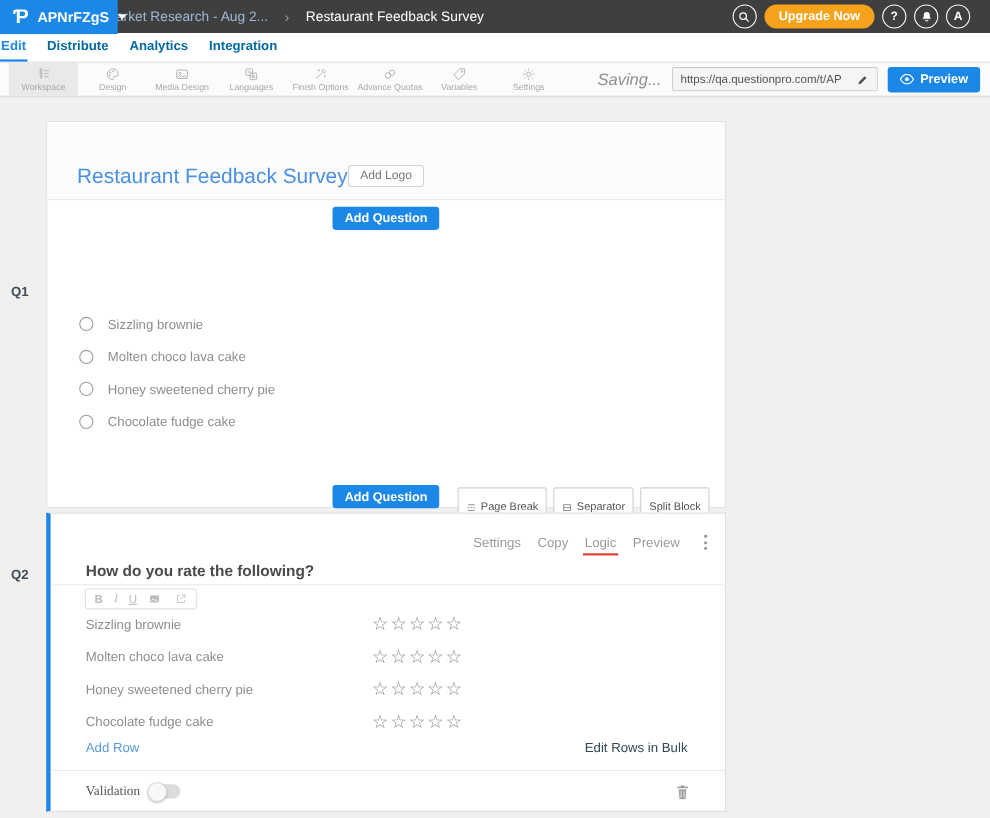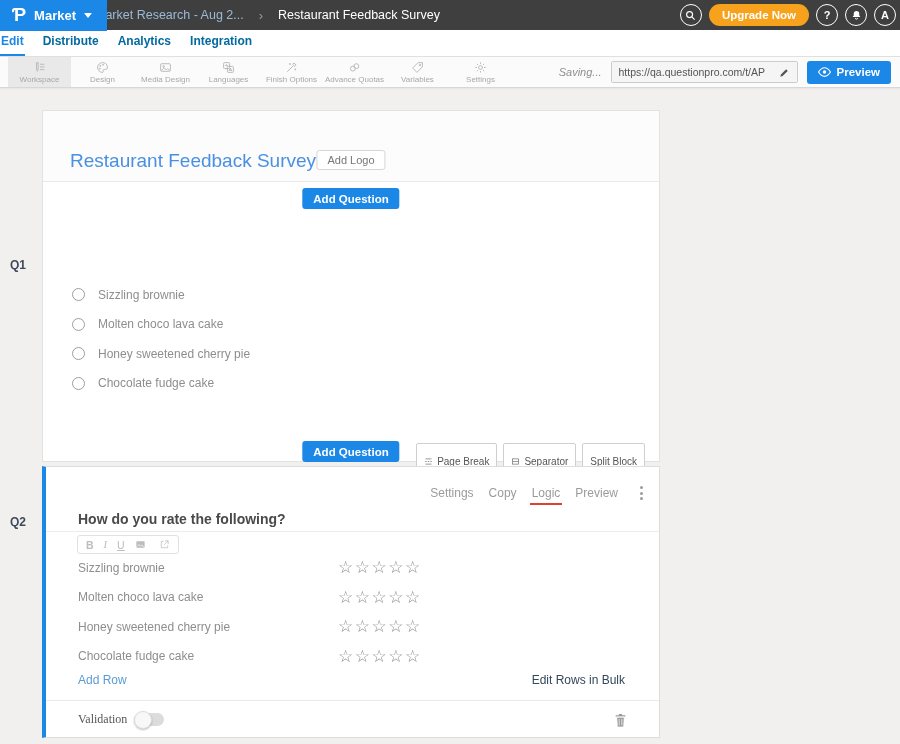--- a/index.html
+++ b/index.html
@@ -13,41 +13,41 @@
   
   .topbar{position:absolute;top:0;left:0;width:900px;height:30px;background:#3f3f3f;display:flex;align-items:center;color:#fff;z-index:5;}
   .logo-box{position:absolute;top:0;left:0;width:107px;height:31px;background:var(--brand);display:flex;align-items:center;padding-left:12px;gap:8px;z-index:6;}
   .logo-glyph{font-size:18px;font-weight:bold;line-height:1;transform:translateY(-1px);}
   .logo-box .prod{font-size:13px;font-weight:bold;}
   .caret{width:0;height:0;border-left:4px solid transparent;border-right:4px solid transparent;border-top:5px solid #fff;display:inline-block;}
   .breadcrumb{margin-left:95px;display:flex;align-items:center;gap:15px;font-size:12.5px;}
   .bc-project{color:#9cb9d4;}
   .bc-sep{color:#9a9a9a;font-size:13px;}
   .bc-survey{color:#fff;}
-  .top-right{margin-left:auto;display:flex;align-items:flex-end;gap:7px;padding-right:4px;}
+  .top-right{margin-left:auto;display:flex;align-items:flex-end;gap:7px;padding-right:18px;}
   .circle-btn{width:22px;height:22px;border:1.5px solid #fff;border-radius:50%;display:flex;align-items:center;justify-content:center;color:#fff;font-size:11px;font-weight:bold;background:transparent;cursor:pointer;flex:0 0 auto;}
   .upgrade-btn{height:22px;padding:0 13px;border-radius:11px;background:var(--orange);border:none;color:#fff;font-size:11.5px;font-weight:bold;display:flex;align-items:center;cursor:pointer;}
 
   
   .subnav{position:absolute;top:30px;left:0;width:900px;height:27px;background:#fff;border-bottom:1px solid #e0e0e0;display:flex;align-items:flex-end;padding:0 0;z-index:4;}
   .subnav .tab{font-size:12px;font-weight:bold;color:#0369a1;margin-right:17px;padding:5px 1px 6px;border-bottom:2px solid transparent;cursor:pointer;}
   .subnav .tab.active{color:var(--brand);border-bottom-color:var(--brand);}
   .subnav-right{margin-left:auto;display:flex;align-items:center;gap:27px;padding-bottom:7px;}
   .tools{font-size:12px;font-weight:bold;color:#33475b;display:flex;align-items:center;gap:5px;cursor:pointer;}
   .tools .caret{border-top-color:#33475b;border-left-width:3.5px;border-right-width:3.5px;border-top-width:4.5px;}
   .responses{font-size:12px;font-weight:bold;color:#33475b;}
 
   
   .toolbar{position:absolute;top:57px;left:0;width:900px;height:31px;background:#fbfbfb;border-bottom:1px solid #d7d7d7;box-shadow:0 1px 2px rgba(0,0,0,.05);display:flex;align-items:stretch;padding-left:8px;z-index:3;}
   .tb-item{width:63px;display:flex;flex-direction:column;align-items:center;justify-content:center;gap:1px;cursor:pointer;color:#b5b5b5;}
   .tb-item.active{background:#e9e9e9;}
   .tb-item svg{width:13px;height:13px;stroke:#b2b2b2;fill:none;stroke-width:1.6;}
   .tb-item .tb-label{font-size:8px;color:#a8a8a8;white-space:nowrap;}
   .tb-right{margin-left:auto;display:flex;align-items:center;gap:9px;padding-right:9px;}
-  .saving{font-style:italic;font-size:11px;color:#8f8f8f;}
+  .saving{font-style:italic;font-size:15px;color:#8f8f8f;}
   .url-group{display:flex;height:22px;border:1px solid #ccc;border-radius:2px;overflow:hidden;background:#f5f5f5;}
   .url-input{width:160px;border:none;outline:none;font-size:10.5px;color:#555;padding:0 7px;background:#f5f5f5;font-family:"Liberation Sans",sans-serif;}
   .url-edit{width:25px;background:#f5f5f5;border:none;display:flex;align-items:center;justify-content:center;color:#555;cursor:pointer;}
   .url-edit svg{width:11px;height:11px;fill:#555;}
   .preview-btn{height:23px;background:var(--brand);border:none;border-radius:3px;color:#fff;font-size:11.5px;font-weight:bold;display:flex;align-items:center;gap:6px;padding:0 11px;cursor:pointer;}
   .preview-btn svg{width:13px;height:10px;}
 
   
   .q-label{position:absolute;font-size:12px;font-weight:bold;color:#3e4a5a;}
   #q1-label{left:10px;top:258px;}
@@ -100,21 +100,21 @@
   .trash svg{width:13px;height:15px;fill:#9a9a9a;}
 </style>
 </head>
 <body>
 
 <div id="app">
 
   <div class="topbar">
     <div class="logo-box">
       <span class="logo-glyph">Ƥ</span>
-      <span class="prod">Market</span>
+      <span class="prod">APNrFZgS</span>
       <span class="caret"></span>
     </div>
     <div class="breadcrumb">
       <span class="bc-project">Market Research - Aug 2...</span>
       <span class="bc-sep">›</span>
       <span class="bc-survey">Restaurant Feedback Survey</span>
     </div>
     <div class="top-right">
       <button class="circle-btn">
         <svg width="11" height="11" viewBox="0 0 24 24">

